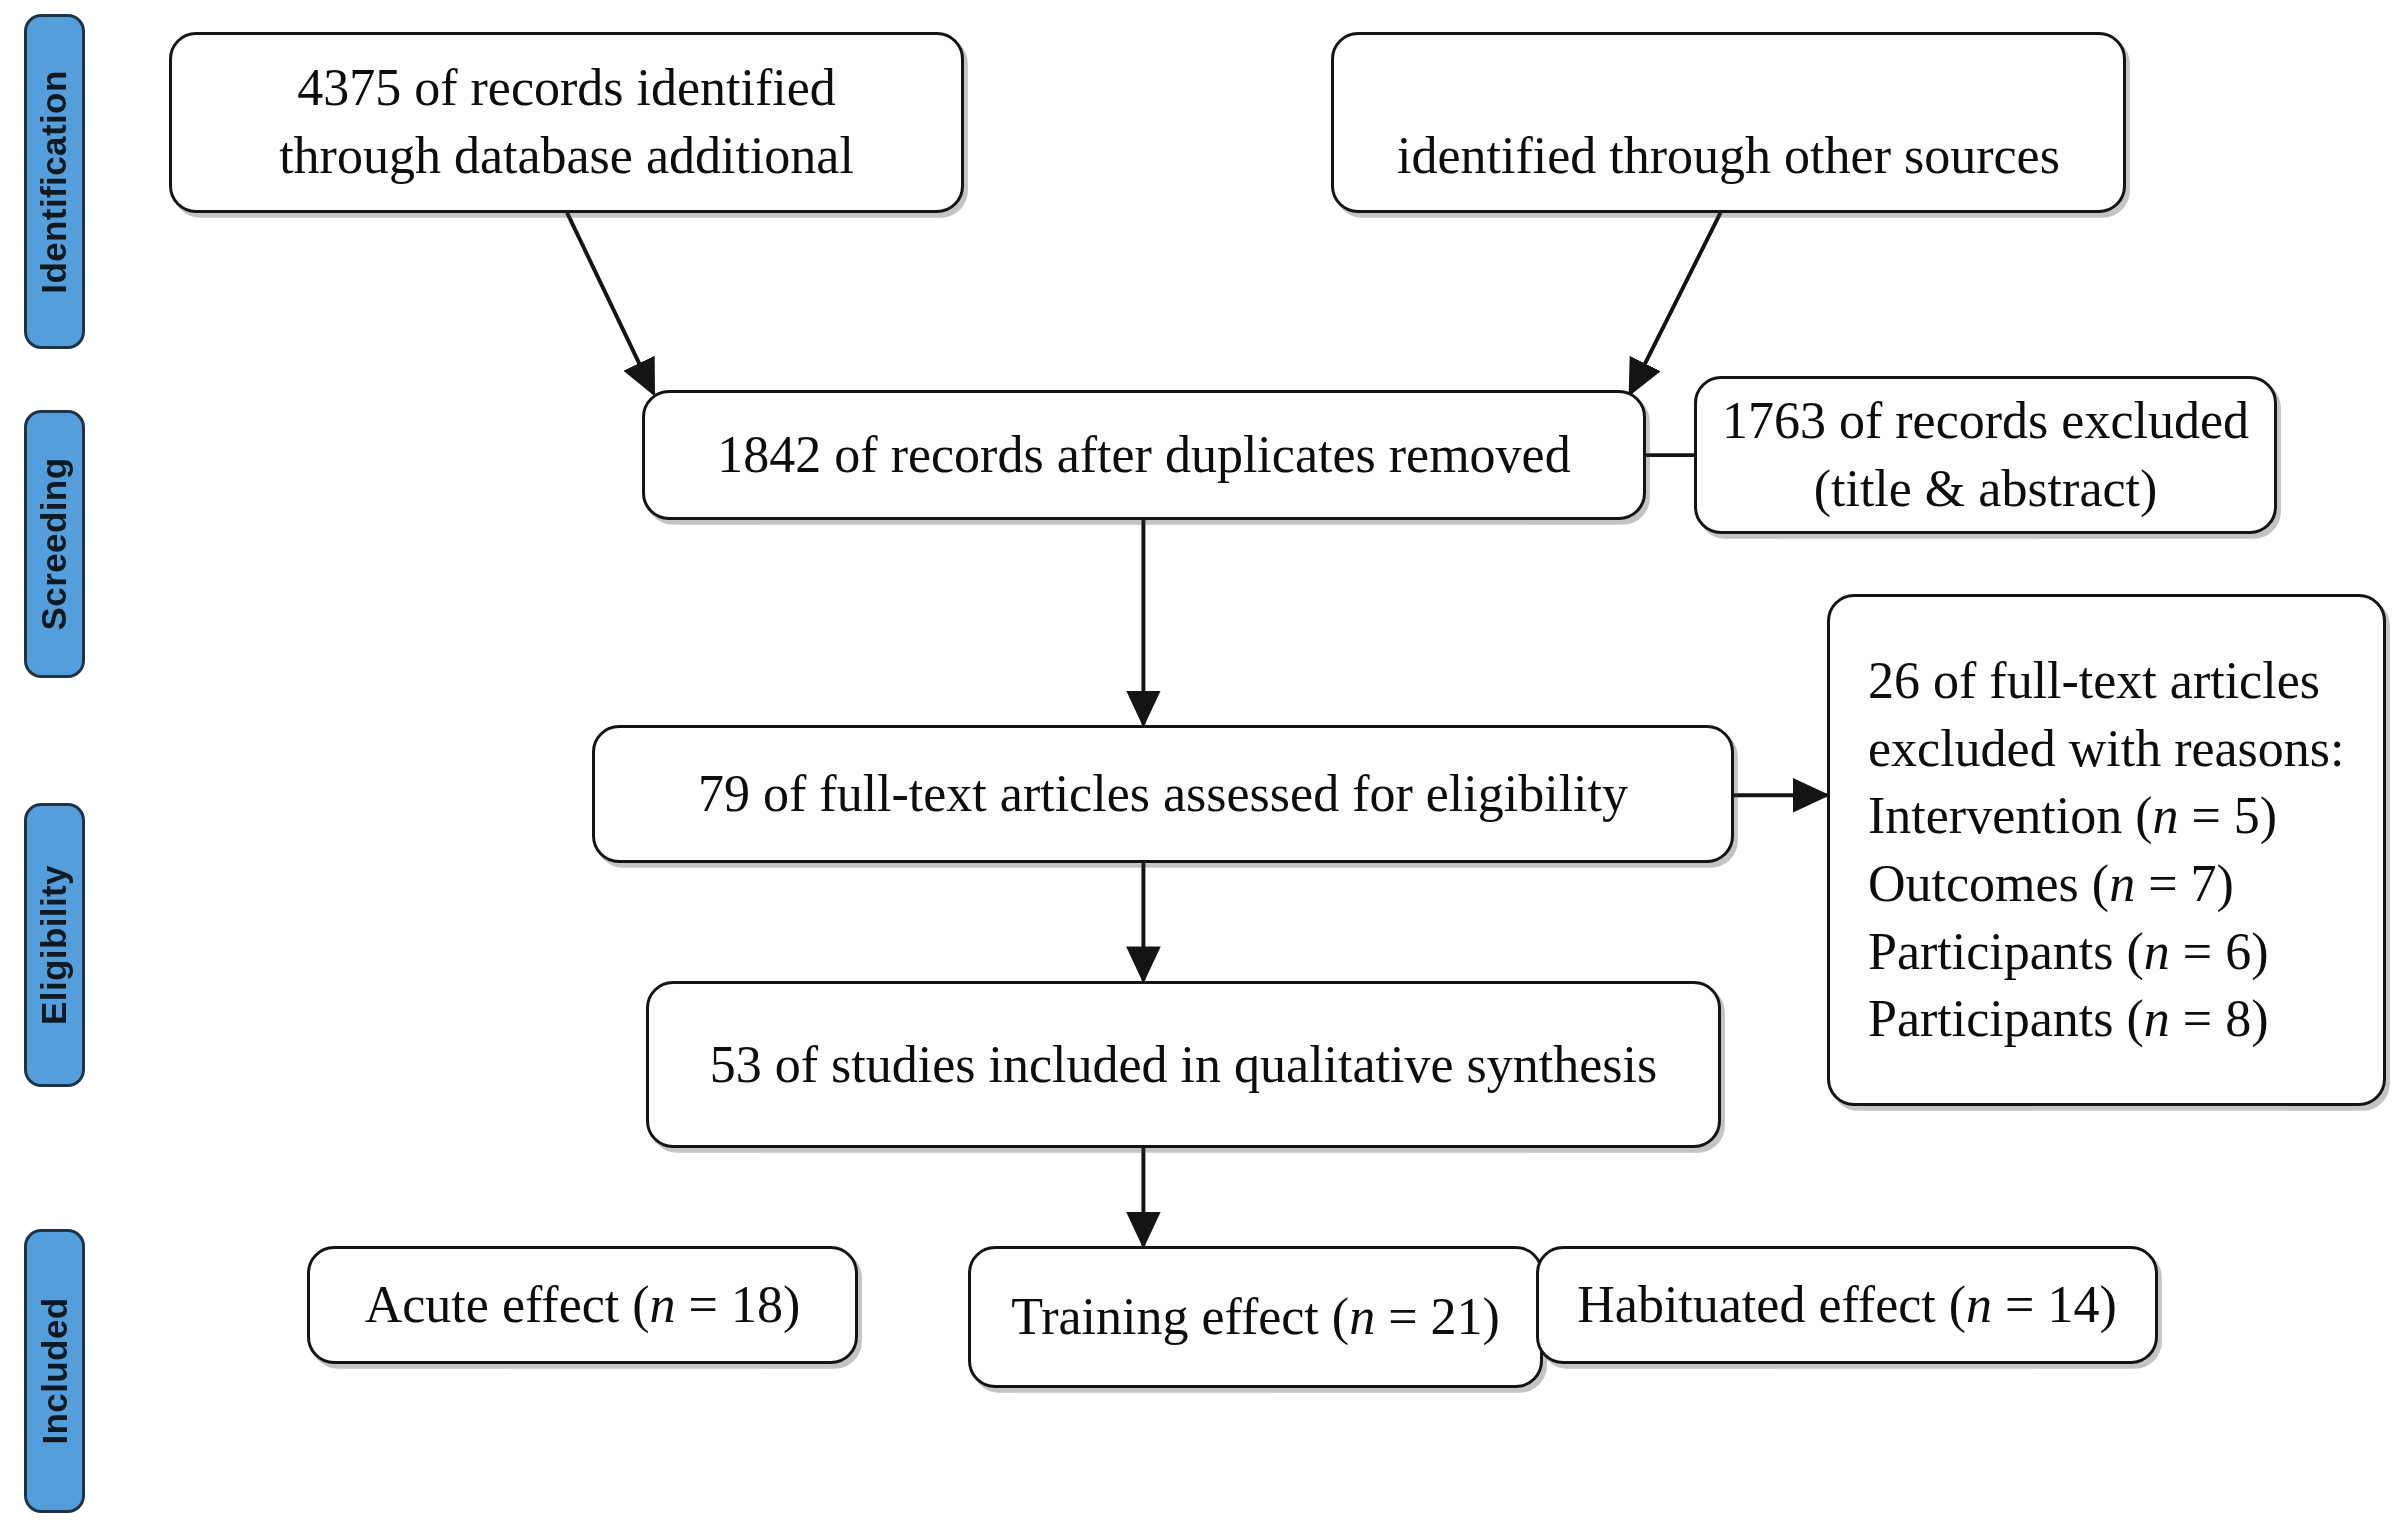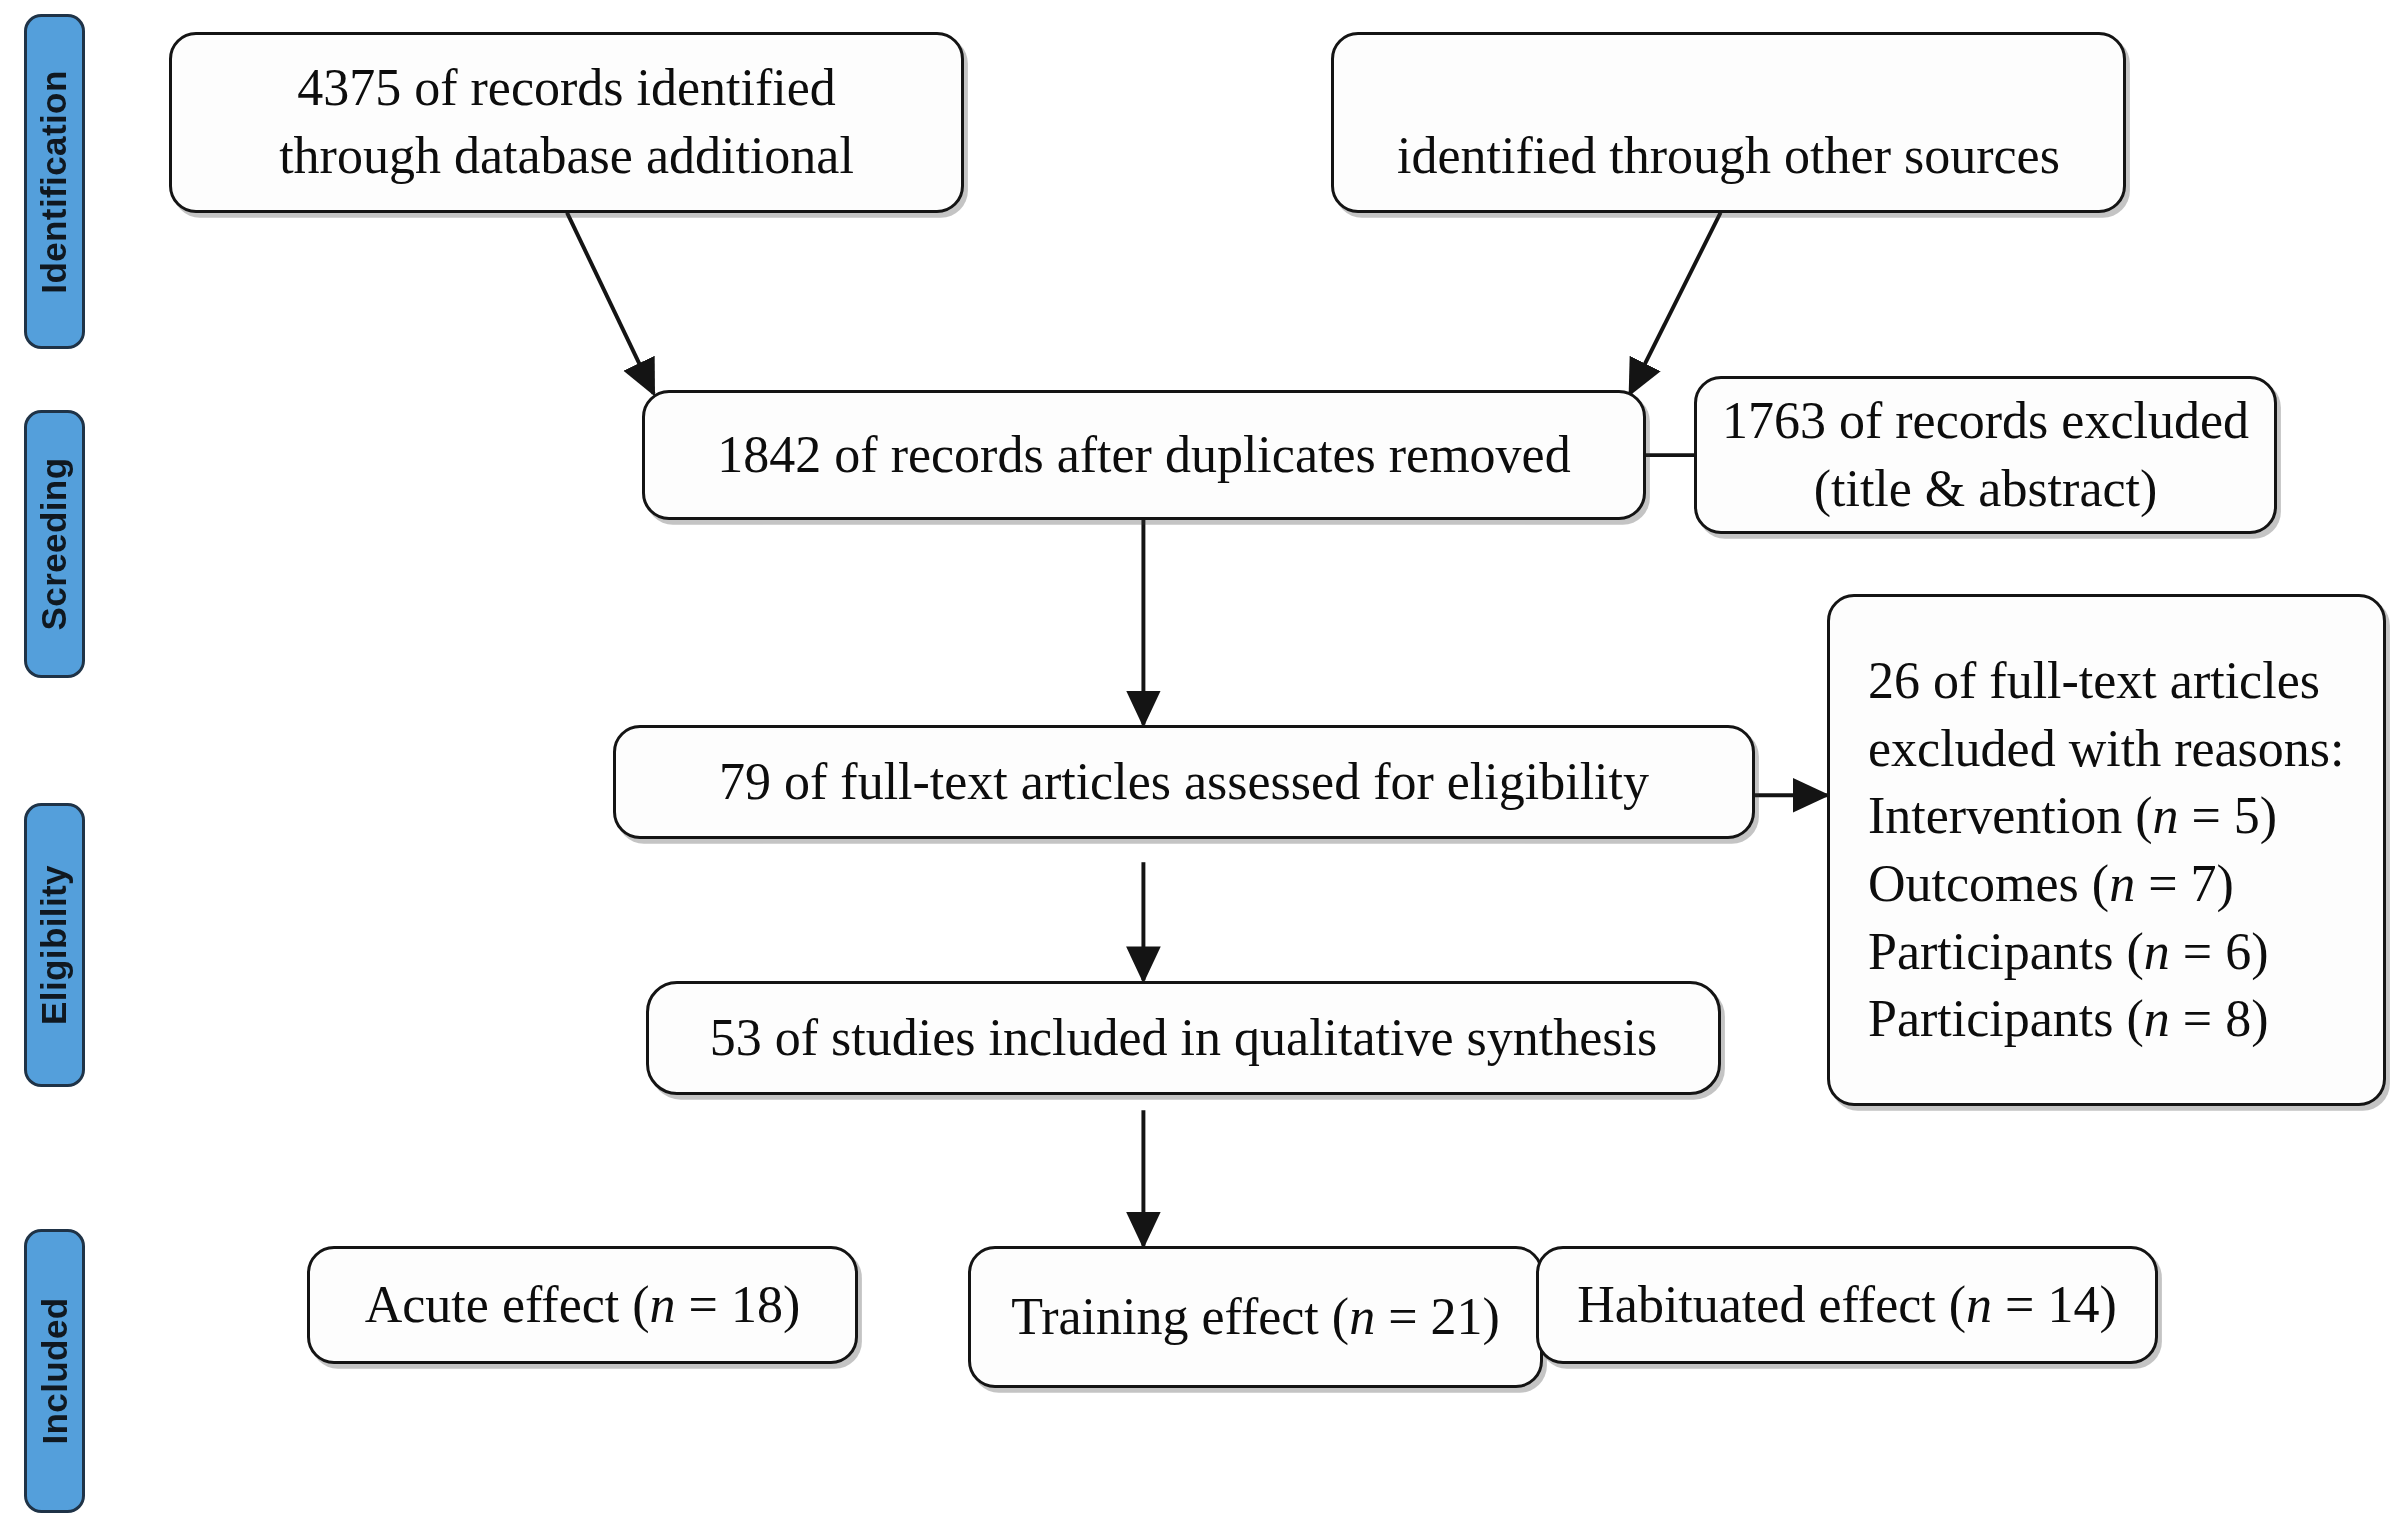--- a/index.html
+++ b/index.html
@@ -117,36 +117,36 @@
     <span class="txt">1842 of records after duplicates removed</span>
   </div>
 
   <div class="box" style="left:1694px;top:376px;width:583px;height:158px;">
     <span class="txt">
       <span>1763 of records excluded</span><br>
       <span>(title &amp; abstract)</span>
     </span>
   </div>
 
-  <div class="box" style="left:613px;top:725px;width:1142px;height:114px;">
+  <div class="box" style="left:592px;top:725px;width:1142px;height:138px;">
     <span class="txt">79 of full-text articles assessed for eligibility</span>
   </div>
 
   <div class="box left-align" style="left:1827px;top:594px;width:559px;height:512px;padding-left:38px;">
     <span class="txt reason-list">
       <span class="line">26 of full-text articles</span>
       <span class="line">excluded with reasons:</span>
       <span class="line"><span>Intervention</span> (<em>n</em> = <span>5</span>)</span>
       <span class="line"><span>Outcomes</span> (<em>n</em> = <span>7</span>)</span>
       <span class="line"><span>Participants</span> (<em>n</em> = <span>6</span>)</span>
       <span class="line"><span>Participants</span> (<em>n</em> = <span>8</span>)</span>
     </span>
   </div>
 
-  <div class="box" style="left:646px;top:981px;width:1075px;height:114px;border-radius:31px;">
+  <div class="box" style="left:646px;top:981px;width:1075px;height:167px;">
     <span class="txt">53 of studies included in qualitative synthesis</span>
   </div>
 
   <div class="box" style="left:299px;top:1246px;width:551px;height:118px;margin-left:8px;">
     <span class="txt"><span>Acute effect</span> (<em>n</em> = <span>18</span>)</span>
   </div>
 
   <div class="box" style="left:929px;top:1246px;width:575px;height:142px;margin-left:39px;">
     <span class="txt"><span>Training effect</span> (<em>n</em> = <span>21</span>)</span>
   </div>

